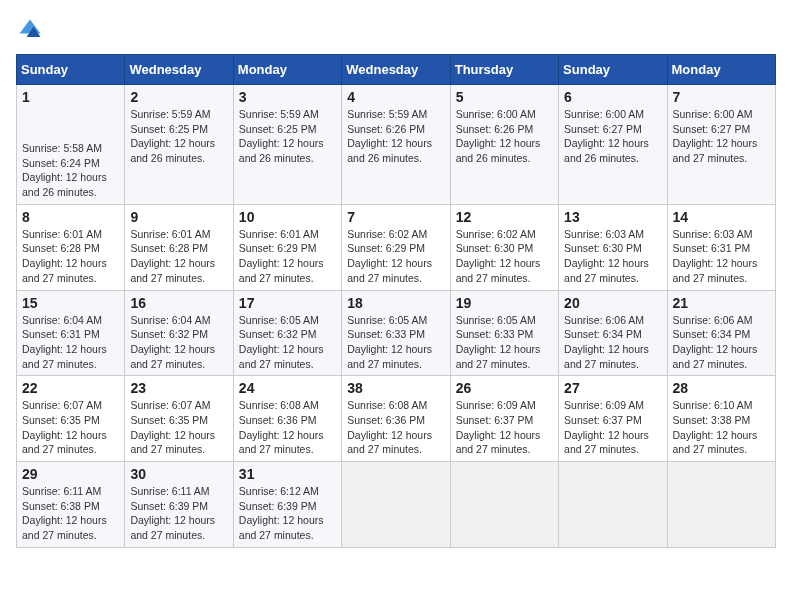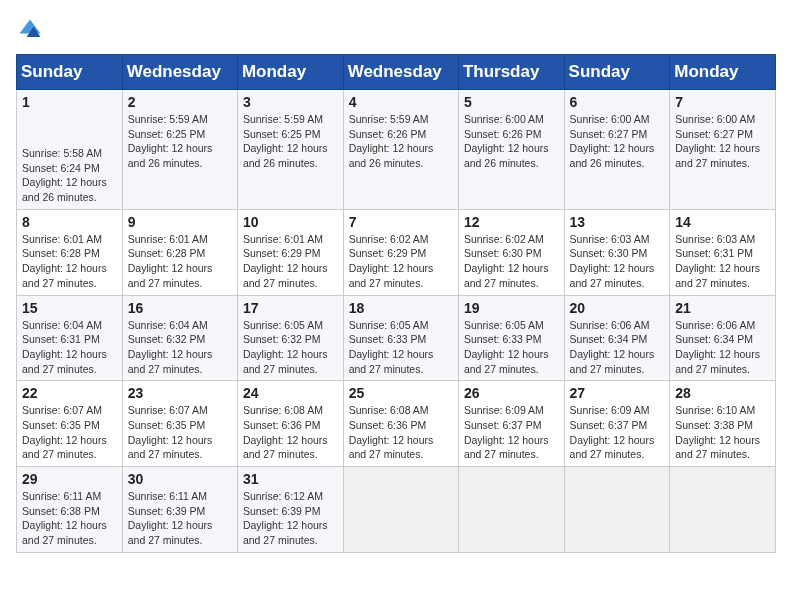--- a/index.html
+++ b/index.html
@@ -49,21 +49,21 @@
     table {
       width: 100%;
       border-collapse: collapse;
       font-size: 11px;
     }
     thead tr th {
       background-color: #2255aa;
       color: #fff;
       padding: 7px 4px;
       text-align: left;
-      font-size: 17px;
+      font-size: 13px;
       font-weight: bold;
       border: 1px solid #1a4488;
     }
     tbody tr td {
       border: 1px solid #ccc;
       padding: 4px 4px 4px 5px;
       vertical-align: top;
       background: #fff;
       min-width: 90px;
     }
@@ -288,21 +288,21 @@
 and 27 minutes.</div>
         </td>
         <td>
           <span class="day-num">24</span>
           <div class="day-info" style="white-space: pre-line;">Sunrise: 6:08 AM
 Sunset: 6:36 PM
 Daylight: 12 hours
 and 27 minutes.</div>
         </td>
         <td>
-          <span class="day-num">25</span>
+          <span class="day-num">38</span>
           <div class="day-info" style="white-space: pre-line;">Sunrise: 6:08 AM
 Sunset: 6:36 PM
 Daylight: 12 hours
 and 27 minutes.</div>
         </td>
         <td>
           <span class="day-num">26</span>
           <div class="day-info" style="white-space: pre-line;">Sunrise: 6:09 AM
 Sunset: 6:37 PM
 Daylight: 12 hours

